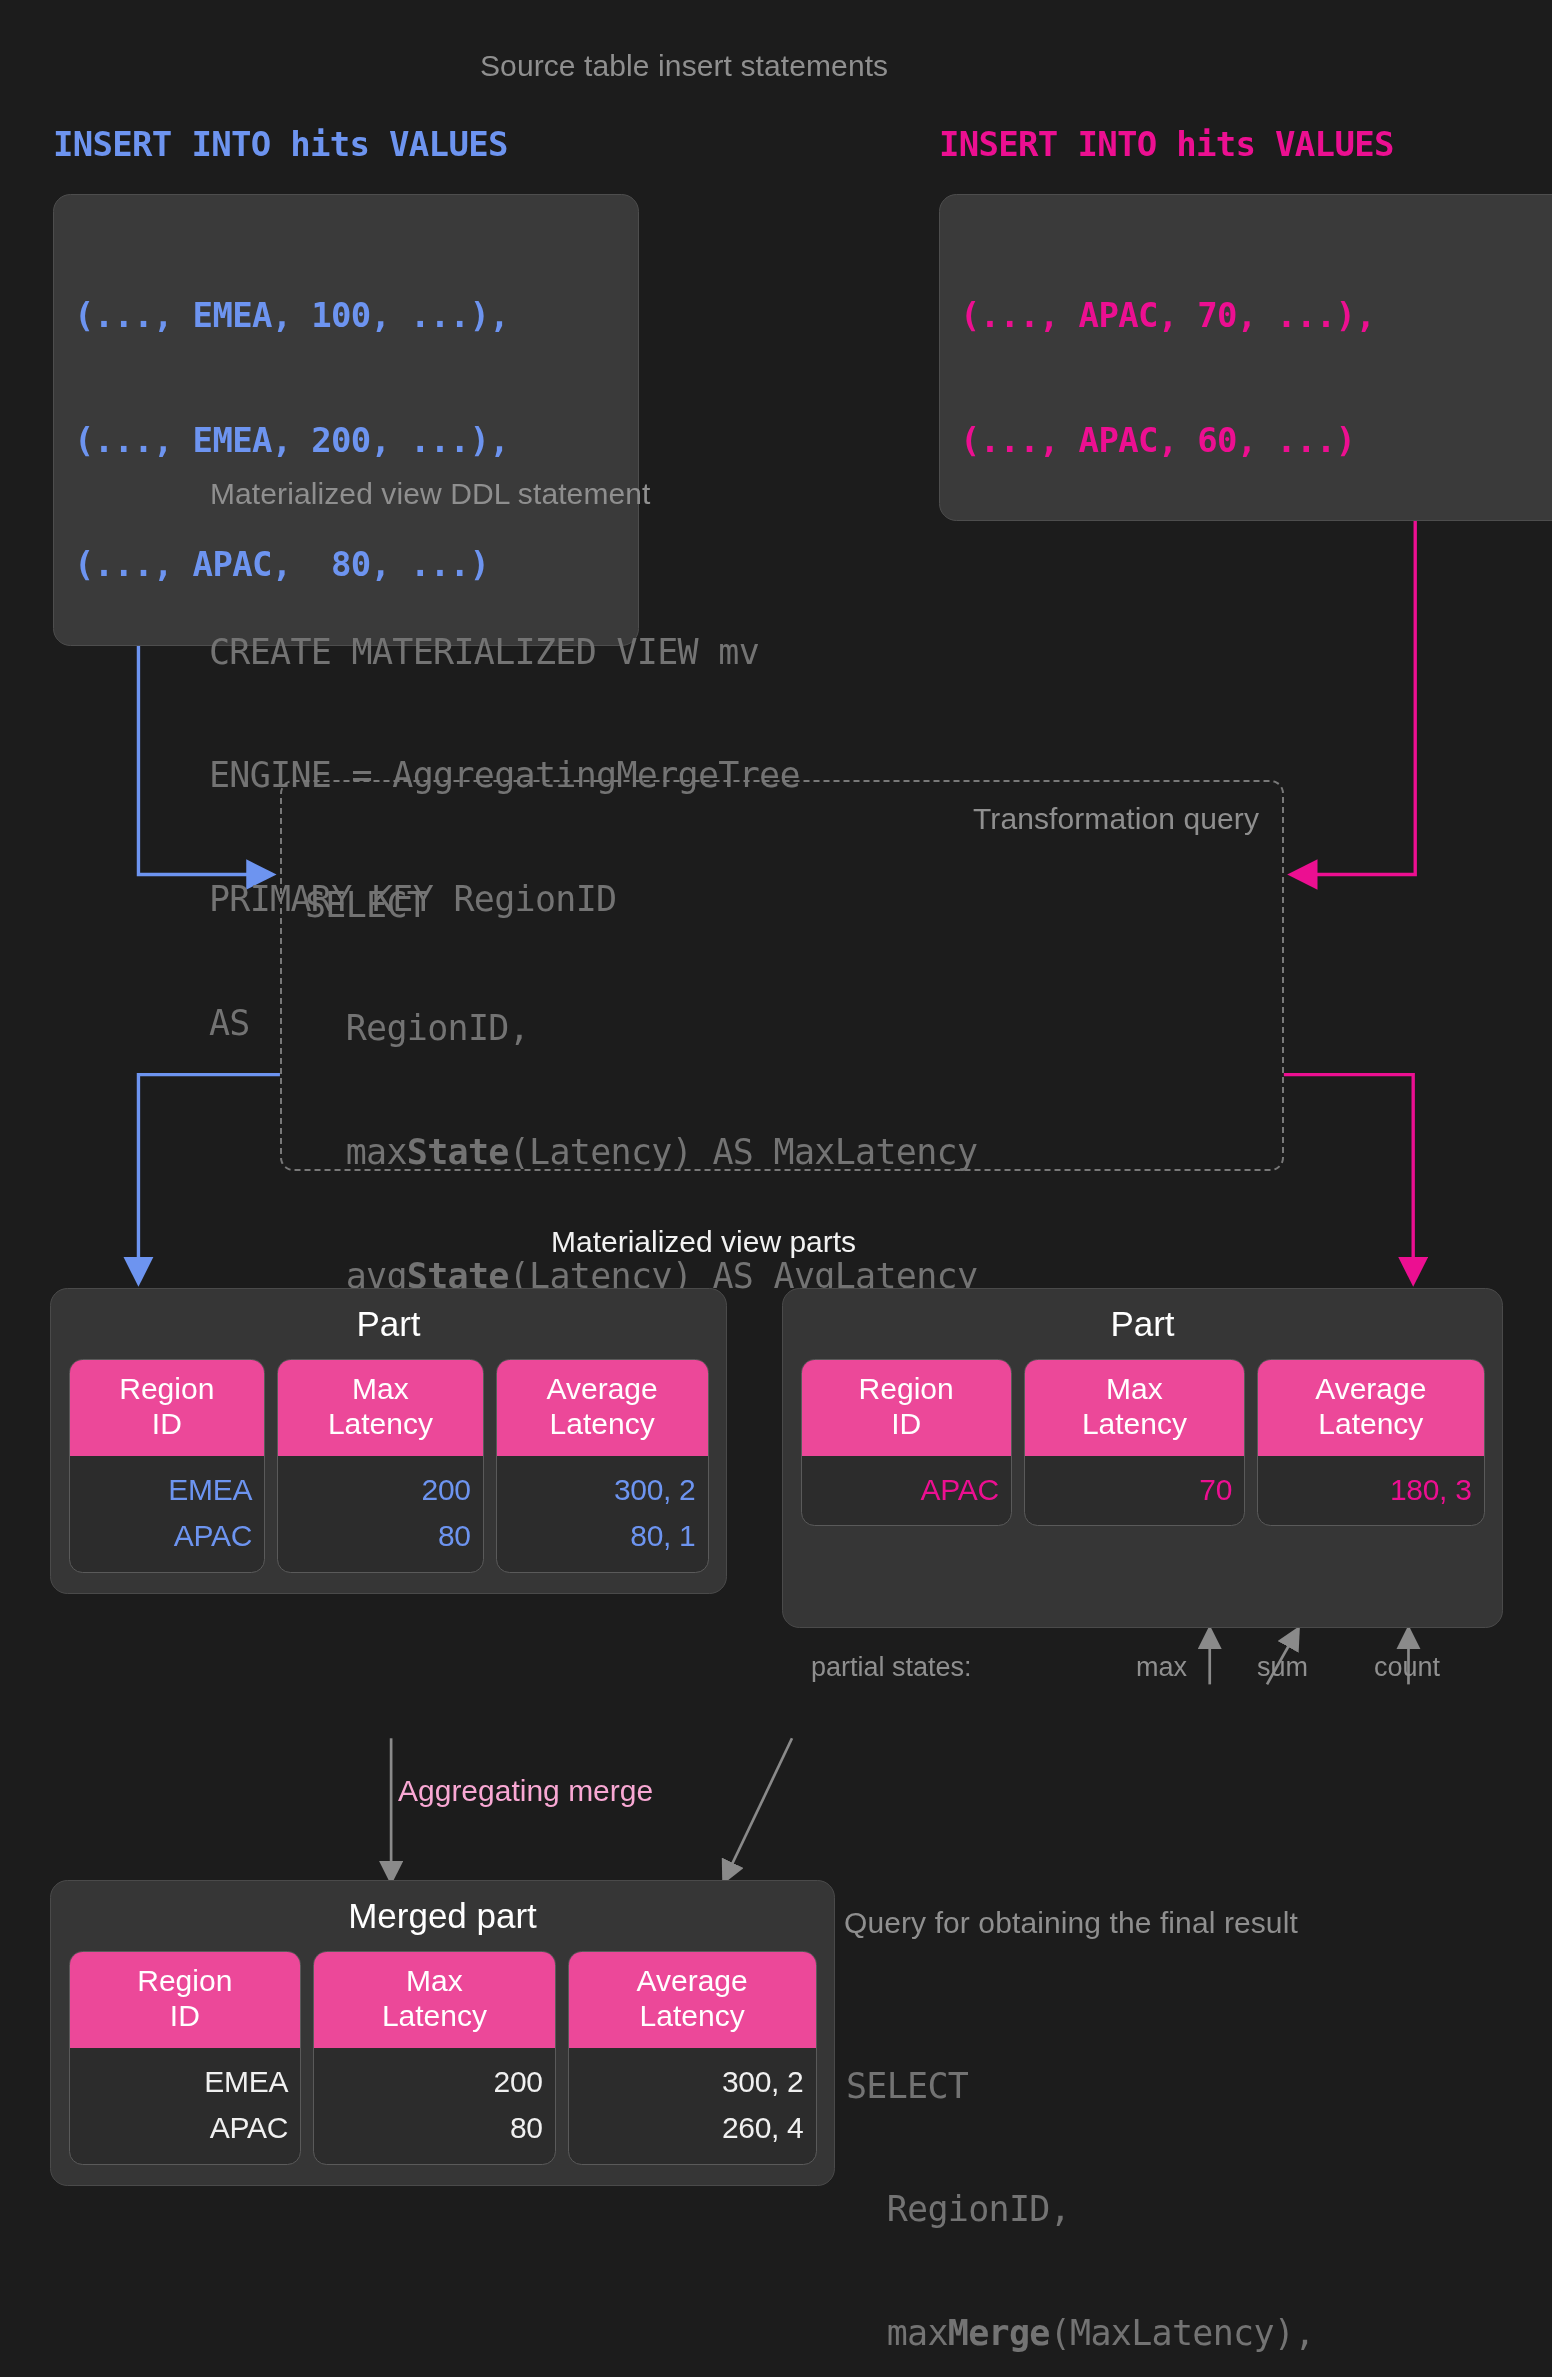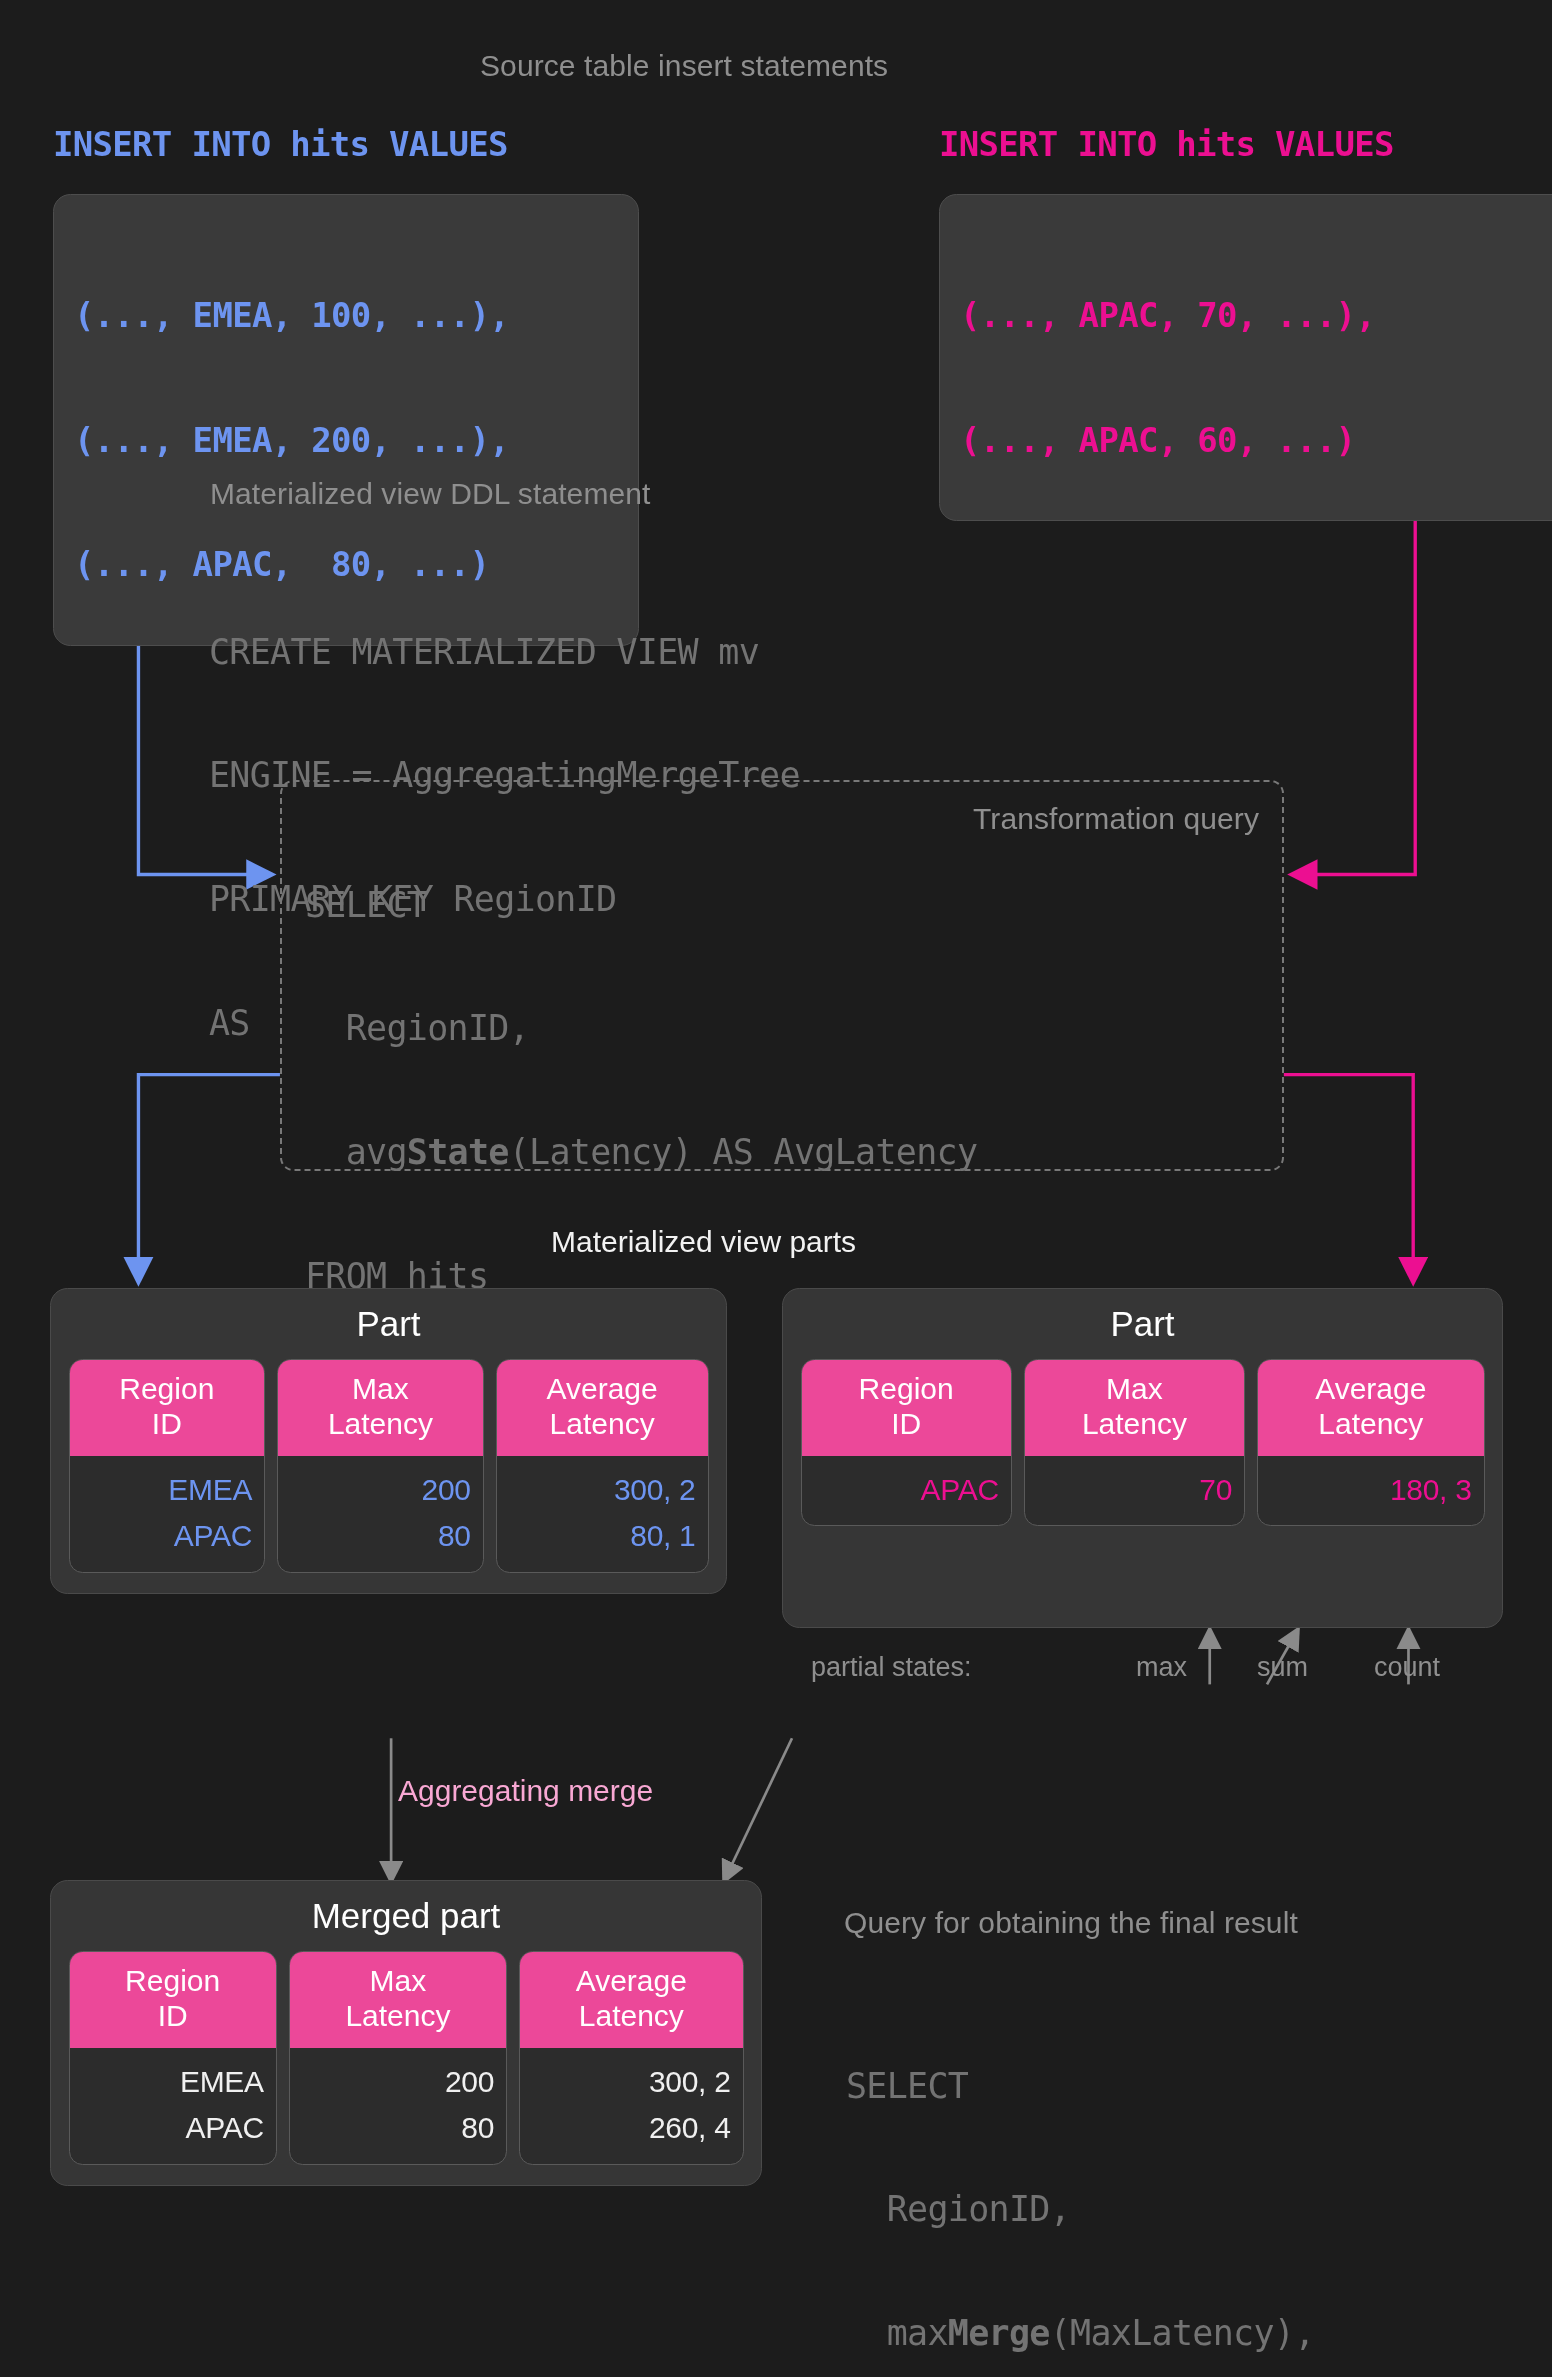--- a/index.html
+++ b/index.html
@@ -124,20 +124,21 @@
   <div>ENGINE = AggregatingMergeTree</div>
   <div>PRIMARY KEY RegionID</div>
   <div>AS</div>
 </div>
 
 <div class="abs dashed-box" style="left:280px; top:780px; width:1004px; height:391px;">
   <div class="caption-gray abs" style="right:23px; top:20px;">Transformation query</div>
   <div class="code mono">
     <div><span>SELECT</span></div>
     <div><span>  RegionID,</span></div>
+    <div><span>  max</span><b>State</b><span>(Latency) AS MaxLatency</span></div>
     <div><span>  avg</span><b>State</b><span>(Latency) AS AvgLatency</span></div>
     <div><span>FROM hits</span></div>
     <div><span>GROUP BY RegionID</span></div>
   </div>
 </div>
 
 <div class="abs caption-white" style="left:551px; top:1225px;">Materialized view parts</div>
 
 <div class="abs part-box" style="left:50px; top:1288px; width:677px;">
   <div class="part-title">Part</div>
@@ -200,21 +201,21 @@
   <div class="states-row">
     <span style="width:290px;">partial states:</span>
     <span style="width:121px; text-align:center;">max</span>
     <span style="width:121px; text-align:center;">sum</span>
     <span style="width:128px; text-align:center;">count</span>
   </div>
 </div>
 
 <div class="abs caption-lt" style="left:398px; top:1774px;">Aggregating merge</div>
 
-<div class="abs part-box" style="left:50px; top:1880px; width:712px;">
+<div class="abs part-box" style="left:50px; top:1880px; width:785px;">
   <div class="part-title">Merged part</div>
   <div class="cols">
     <div class="col">
       <div class="col-head">Region
 ID</div>
       <div class="col-body">
         <div class="cell white">EMEA</div>
         <div class="cell white">APAC</div>
       </div>
     </div>

